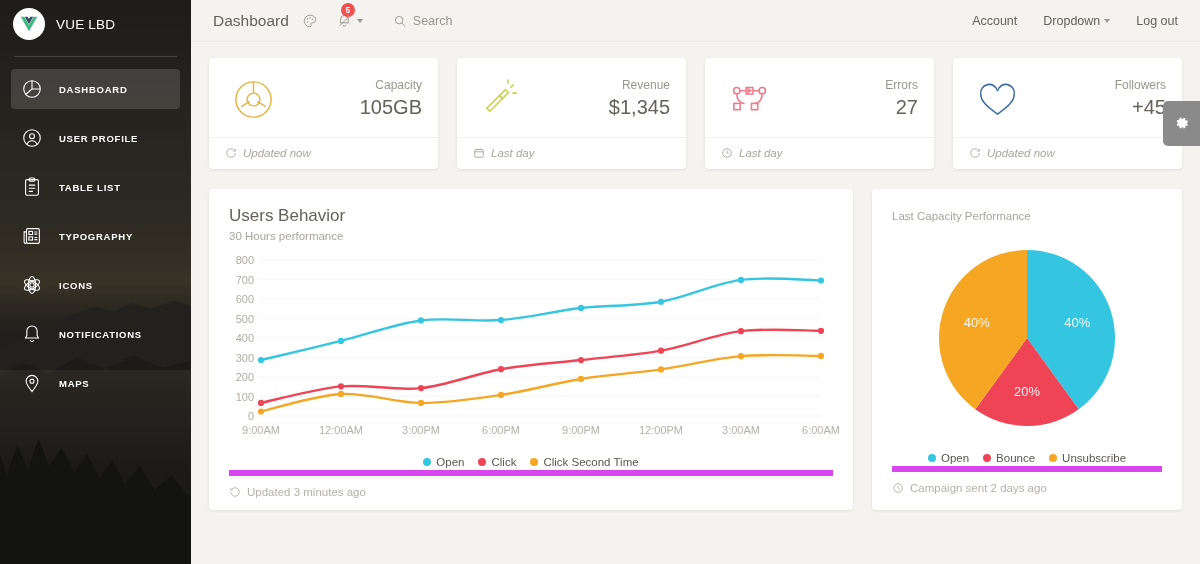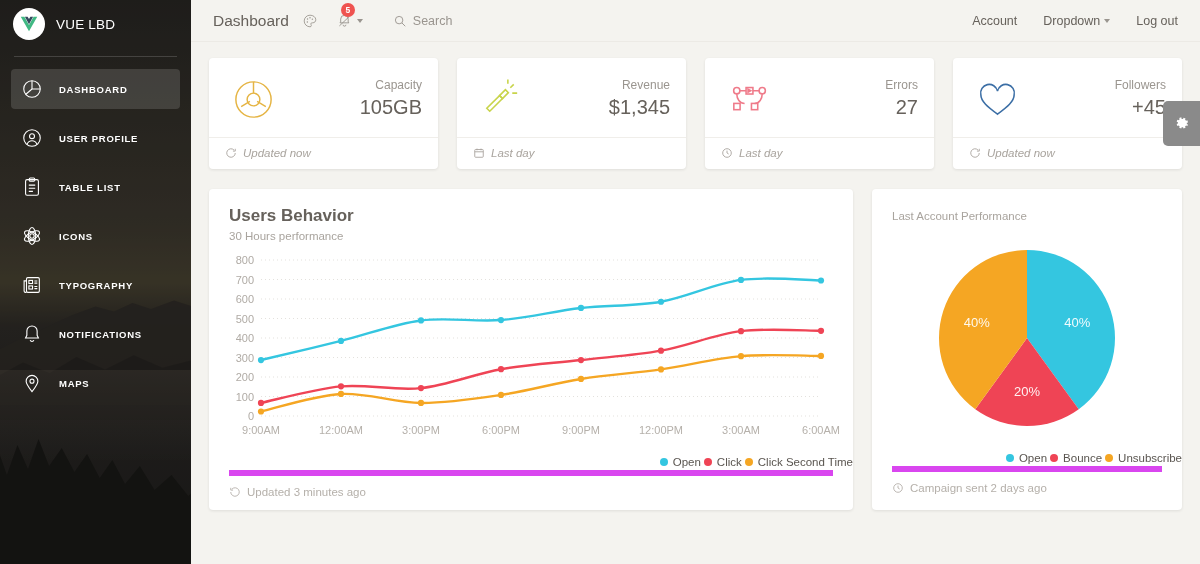--- a/index.html
+++ b/index.html
@@ -126,28 +126,28 @@
     border-top: 1px solid #f0eeea; padding: 9px 16px 10px 16px;
     display: flex; align-items: center; gap: 6px;
     font-size: 11.5px; color: #a9a49e; font-style: italic;
   }
 
   
   .panels { display: flex; gap: 19px; margin-top: 20px; }
   .panel-users { flex: 0 0 644px; }
   .panel-email { flex: 1 1 auto; }
   .panel-head { padding: 17px 20px 0 20px; }
-  .panel-title { font-size: 17px; color: #66615b; font-weight: 700; }
+  .panel-title { font-size: 17px; color: #66615b; font-weight: 400; }
   .panel-sub { font-size: 11.5px; color: #a9a49e; margin-top: 4px; }
   .panel-foot {
     margin: 0 20px; border-top: 6px solid #d946ef;
     padding: 10px 0 12px 0; display: flex; align-items: center; gap: 6px;
     font-size: 11.5px; color: #b5b0aa;
   }
-  .legend { display: flex; justify-content: flex-end; gap: 3px; padding: 14px 0 2px 0; }
+  .legend { display: flex; justify-content: center; gap: 14px; padding: 14px 0 2px 0; }
   .legend-item { display: flex; align-items: center; gap: 5px; font-size: 11.5px; color: #5a5550; }
   .dot { width: 8px; height: 8px; border-radius: 50%; display: block; }
   .plot-wrap { padding: 10px 12px 0 12px; }
   .pie-wrap { display: flex; justify-content: center; padding: 16px 0 0 0; }
 
   
   .settings-tab {
     position: absolute; right: 0; top: 101px;
     width: 37px; height: 45px;
     background: #8a8a8a; border-radius: 5px 0 0 5px;
@@ -217,40 +217,40 @@
               <rect x="9" y="2.2" width="6" height="3.4" rx="1.1"></rect>
               <path d="M8.5 10h7M8.5 13.4h7M8.5 16.8h4.5"></path>
             </svg>
           </span>
           <span class="nav-label">Table List</span>
         </div>
 
         <div class="nav-item">
           <span class="nav-ico">
             <svg class="nav-ico" viewBox="0 0 24 24" fill="none" stroke="#ffffff" stroke-width="1.2">
-              <circle cx="12" cy="12" r="2.4"></circle>
-              <ellipse cx="12" cy="12" rx="9.2" ry="4" transform="rotate(30 12 12)"></ellipse>
-              <ellipse cx="12" cy="12" rx="9.2" ry="4" transform="rotate(90 12 12)"></ellipse>
-              <ellipse cx="12" cy="12" rx="9.2" ry="4" transform="rotate(150 12 12)"></ellipse>
-            </svg>
-          </span>
-          <span class="nav-label">Icons</span>
-        </div>
-
-        <div class="nav-item">
-          <span class="nav-ico">
-            <svg class="nav-ico" viewBox="0 0 24 24" fill="none" stroke="#ffffff" stroke-width="1.2">
               <rect x="6" y="4" width="14" height="16" rx="1.4"></rect>
               <path d="M6 7.5H3.4v11A1.5 1.5 0 0 0 4.9 20H6"></path>
               <rect x="8.6" y="7" width="4" height="3.4"></rect>
               <rect x="8.6" y="13" width="4" height="3.4"></rect>
               <path d="M14.6 7.6h3.2M14.6 10h3.2M14.6 13.6h3.2M14.6 16h3.2"></path>
             </svg>
           </span>
           <span class="nav-label">Typography</span>
+        </div>
+
+        <div class="nav-item">
+          <span class="nav-ico">
+            <svg class="nav-ico" viewBox="0 0 24 24" fill="none" stroke="#ffffff" stroke-width="1.2">
+              <circle cx="12" cy="12" r="2.4"></circle>
+              <ellipse cx="12" cy="12" rx="9.2" ry="4" transform="rotate(30 12 12)"></ellipse>
+              <ellipse cx="12" cy="12" rx="9.2" ry="4" transform="rotate(90 12 12)"></ellipse>
+              <ellipse cx="12" cy="12" rx="9.2" ry="4" transform="rotate(150 12 12)"></ellipse>
+            </svg>
+          </span>
+          <span class="nav-label">Icons</span>
         </div>
 
         <div class="nav-item">
           <span class="nav-ico">
             <svg class="nav-ico" viewBox="0 0 24 24" fill="none" stroke="#ffffff" stroke-width="1.2">
               <path d="M12 3.2a5.6 5.6 0 0 0-5.6 5.6v4.6L5 16.4h14l-1.4-3V8.8A5.6 5.6 0 0 0 12 3.2z"></path>
               <path d="M10 18.6a2.1 2.1 0 0 0 4 0"></path>
             </svg>
           </span>
           <span class="nav-label">Notifications</span>
@@ -528,21 +528,21 @@
                 <path d="M3.5 12a8.5 8.5 0 1 0 2.6-6.1"></path>
                   <path d="M3.5 3.6v4.6h4.6"></path>
               </svg>
             </span>
             <span>Updated 3 minutes ago</span>
           </div>
         </div>
 
         <div class="card panel-email">
           <div class="panel-head">
-            <div class="panel-sub">Last Account Performance</div>
+            <div class="panel-sub">Last Capacity Performance</div>
           </div>
           <div class="pie-wrap">
             <svg id="pie-chart-svg" width="200" height="200" viewBox="0 0 200 200">
                 <path d="M 100 100 L 100 12 A 88 88 0 0 1 151.72510220173763 171.19349550499538 Z" fill="#34c6e0"></path>
                 <text x="150.2157840603841" y="88.68390269700278" class="pielbl">40%</text>
                 <path d="M 100 100 L 151.72510220173763 171.19349550499538 A 88 88 0 0 1 48.27489779826237 171.19349550499538 Z" fill="#ef4455"></path>
                 <text x="100" y="157.8" class="pielbl">20%</text>
                 <path d="M 100 100 L 48.27489779826237 171.19349550499538 A 88 88 0 0 1 99.99999999999999 12 Z" fill="#f5a623"></path>
                 <text x="49.78421593961589" y="88.6839026970028" class="pielbl">40%</text>
               </svg>

